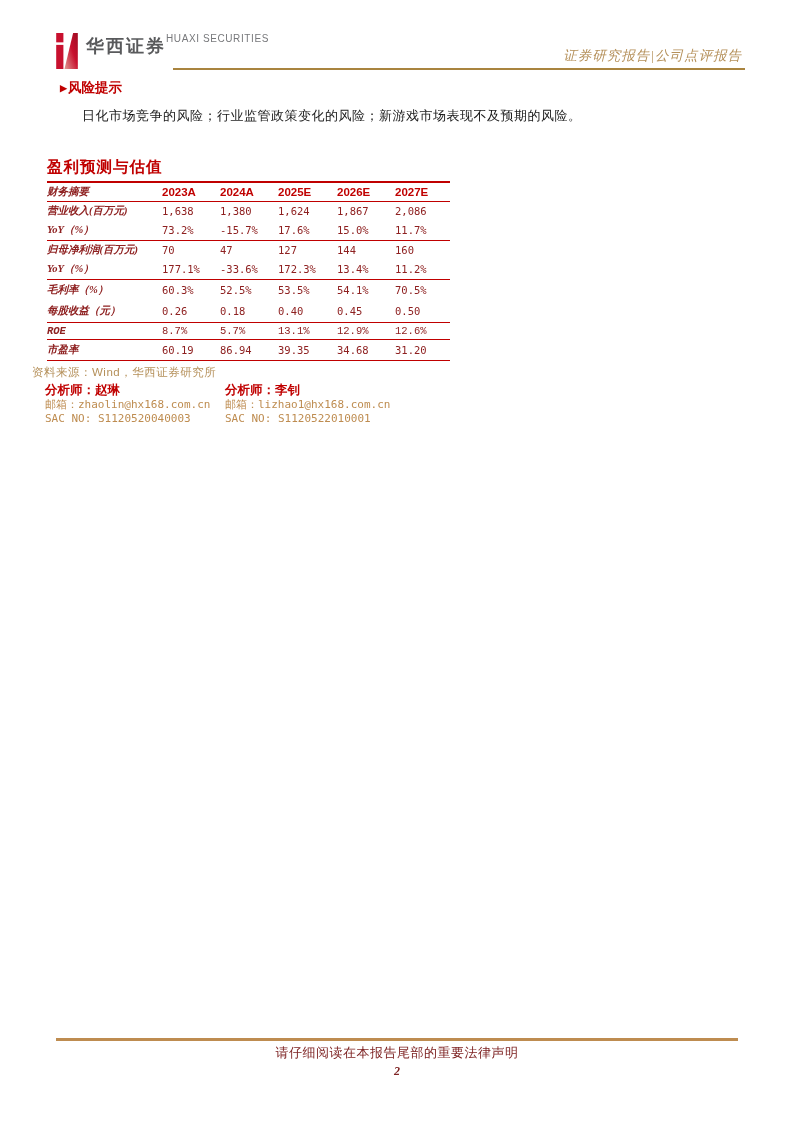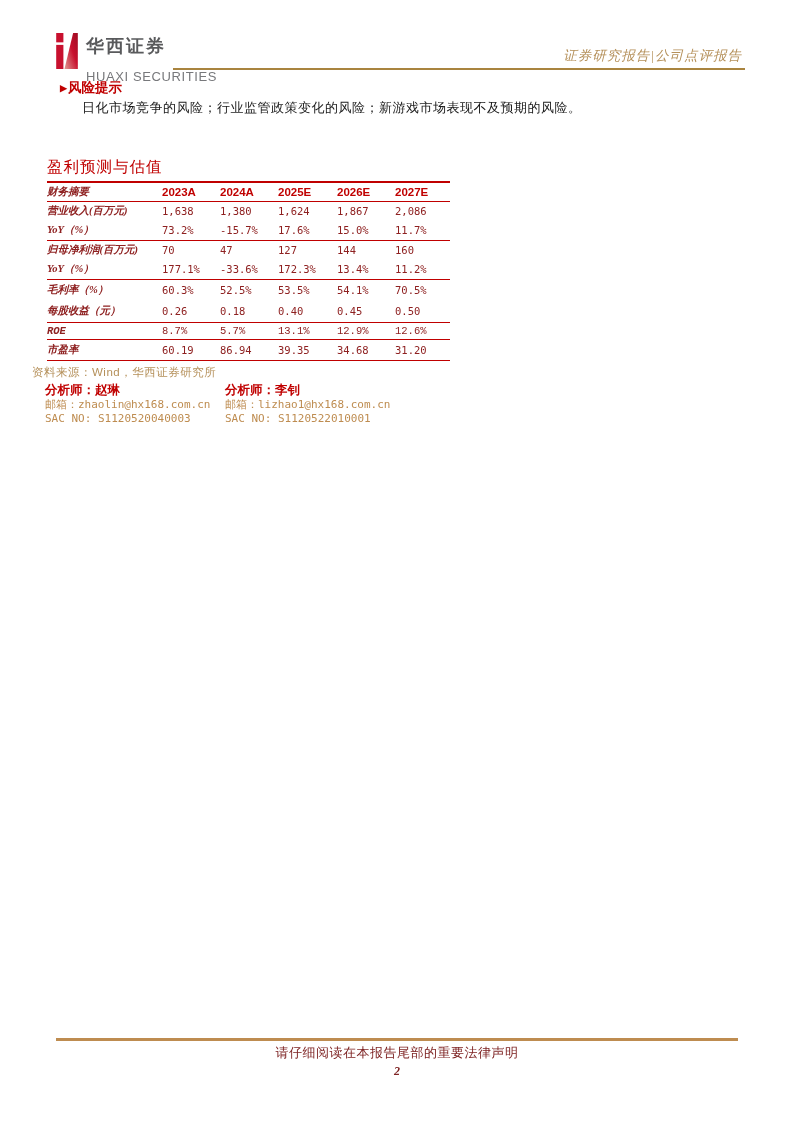--- a/index.html
+++ b/index.html
@@ -14,33 +14,33 @@
     --logo-gray:#595A5C;
   }
   *{margin:0;padding:0;box-sizing:border-box;}
   html,body{background:#fff;}
   body{font-family:"Liberation Sans",sans-serif;}
   .page{position:relative;width:794px;height:1123px;background:#ffffff;overflow:hidden;margin:0 auto;}
 
   
   .logo{position:absolute;left:55px;top:33px;display:flex;align-items:flex-start;}
   .logo-mark{width:24px;height:36px;margin-right:7px;}
-  .brand-text{display:flex;flex-direction:column;}
+  .brand-text{display:flex;flex-direction:row;}
   .brand-cn{font-size:18px;font-weight:bold;color:var(--logo-gray);letter-spacing:2px;font-family:"Liberation Serif",serif;line-height:22px;margin-top:2px;}
-  .brand-en{font-size:13px;color:#77787B;letter-spacing:0.6px;line-height:10px;margin-top:15px;}
+  .brand-en{font-size:10px;color:#77787B;letter-spacing:0.6px;line-height:10px;margin-top:1px;}
   .report-type{position:absolute;right:52px;top:47px;font-size:13.5px;color:var(--gold-text);font-family:"Liberation Serif",serif;font-style:italic;letter-spacing:1px;}
   .header-rule{position:absolute;left:173px;top:68px;width:572px;height:2px;background:var(--gold-line);}
 
   
   .risk-title{position:absolute;left:52px;top:79px;font-size:13.5px;font-weight:bold;color:var(--red-bright);font-family:"Liberation Serif",serif;padding-left:8px;}
   .risk-title .tri{font-size:9px;vertical-align:1.5px;margin-right:1px;}
-  .risk-body{position:absolute;left:82px;top:99px;width:620px;font-size:13px;color:#1A1A1A;font-family:"Liberation Serif",serif;letter-spacing:0.5px;}
+  .risk-body{position:absolute;left:82px;top:107px;width:620px;font-size:13px;color:#1A1A1A;font-family:"Liberation Serif",serif;letter-spacing:0.5px;}
 
   
-  .fc-title{position:absolute;left:47px;top:157px;font-size:15.5px;font-weight:normal;color:var(--red-bright);font-family:"Liberation Serif",serif;letter-spacing:1px;}
+  .fc-title{position:absolute;left:47px;top:157px;font-size:15.5px;font-weight:bold;color:var(--red-bright);font-family:"Liberation Serif",serif;letter-spacing:1px;}
   .fc-table{position:absolute;left:47px;top:181px;width:403px;border-collapse:collapse;table-layout:fixed;}
   .fc-table td,.fc-table th{padding:0;text-align:left;vertical-align:middle;white-space:nowrap;overflow:hidden;}
   .fc-table thead th{border-top:2px solid var(--red-line);border-bottom:1.4px solid var(--red-line);height:19px;}
   .fc-table tr.bb td{border-bottom:1.4px solid var(--red-line);}
   .fc-table tr.h19 td{height:19.5px;}
   .fc-table tr.h21 td{height:21.5px;}
   .fc-table tr.h17 td{height:17px;font-family:Liberation Mono, monospace;}
   .col-label{width:115px;}
   .col-v{width:58px;}
   .lbl{font-size:10.5px;font-style:italic;font-weight:bold;color:var(--red-dark);font-family:"Liberation Serif",serif;}

